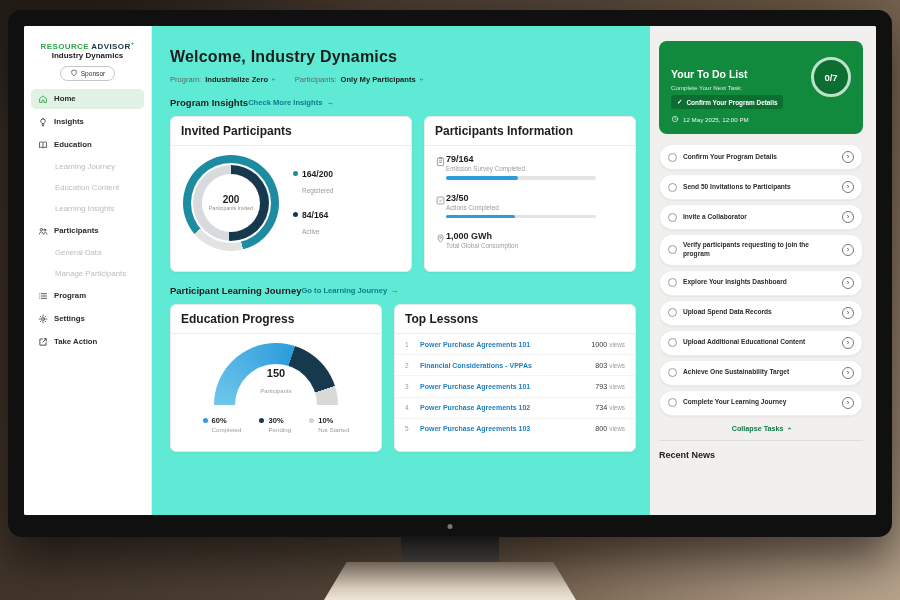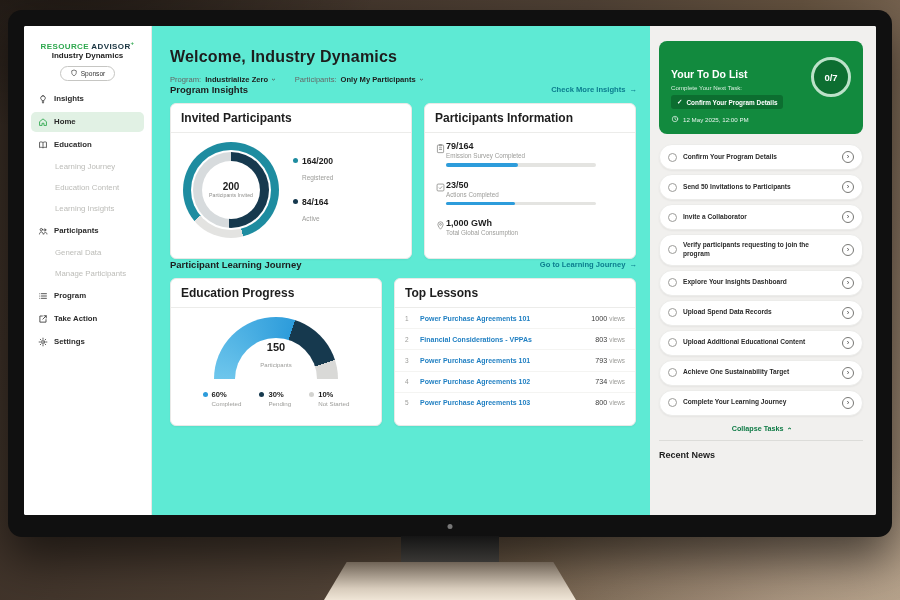--- a/index.html
+++ b/index.html
@@ -36,21 +36,21 @@
   .nav-item.active .i{color:#2fa84f}
   .nav-item.sub{padding:4.5px 7px 4.5px 24px;color:#bcbcb8;font-weight:500}
   .i{display:block}
   
   .main{flex:1;background:#5eead4;padding:22px 13px 8px 18px;overflow:hidden}
   .welcome{font-size:16px;font-weight:bold;letter-spacing:.2px}
   .selectors{display:flex;gap:20px;margin-top:9px;align-items:flex-start}
   .sel{display:flex;gap:4px;align-items:center;font-size:7.6px;color:#666;cursor:pointer}
   .sel b{color:#1d1d1d}
   .chev-d::before{content:"\203A";display:inline-block;transform:rotate(90deg);font-size:8px;color:#444}
-  .sec{display:flex;justify-content:space-between;align-items:center;margin-bottom:8px}
+  .sec{display:flex;justify-content:flex-start;align-items:center;margin-top:13px;margin-bottom:8px}
   .sec h2{font-size:9.5px;font-weight:bold}
   .seclink{font-size:7.6px;font-weight:bold;color:#0c7d8e;display:flex;gap:4px;align-items:center;cursor:pointer}
   .arrow::before{content:"\2192"}
   .cards{display:flex;gap:12px}
   .card{background:#fff;border:1px solid #e9e9e7;border-radius:6px;box-shadow:0 1px 2px rgba(0,0,0,.05);overflow:hidden}
   .card h3{font-size:12px;font-weight:bold;padding:7px 10px;border-bottom:1px solid #ececea}
   .c-invited{width:242px;height:156px}
   .c-info{width:212px;height:156px}
   .c-edu{width:212px;height:148px}
   .c-lessons{width:242px;height:148px}
@@ -138,32 +138,32 @@
           <span class="d">ADVISOR</span><sup>+</sup>
         </div>
         <div class="org">Industry Dynamics</div>
         <div class="sponsor">
           <svg class="i" style="width:8px;height:8px;color:#444" viewBox="0 0 16 16" fill="none" stroke="currentColor" stroke-width="1.4">
               <path d="M8 2l4.5 1.6v3.6c0 3-2 5.4-4.5 6.2-2.5-.8-4.5-3.2-4.5-6.2V3.6Z"></path>
             </svg>
           <span>Sponsor</span>
         </div>
         <nav class="nav">
+          <div class="nav-item active">
+            <svg class="i" viewBox="0 0 16 16" fill="none" stroke="currentColor" stroke-width="1.4" stroke-linejoin="round">
+                <path d="M2.5 7.5 8 3l5.5 4.5V13.5H9.5V10h-3v3.5H2.5Z"></path>
+              </svg>
+            <span>Home</span>
+          </div>
           <div class="nav-item">
             <svg class="i" viewBox="0 0 16 16" fill="none" stroke="currentColor" stroke-width="1.4" stroke-linecap="round">
                 <path d="M8 2.8a3.6 3.6 0 0 1 2.4 6.3c-.6.5-.9 1-.9 1.7H6.5c0-.7-.3-1.2-.9-1.7A3.6 3.6 0 0 1 8 2.8Z"></path>
                 <path d="M6.8 12.6h2.4M7.2 14h1.6"></path>
               </svg>
             <span>Insights</span>
-          </div>
-          <div class="nav-item active">
-            <svg class="i" viewBox="0 0 16 16" fill="none" stroke="currentColor" stroke-width="1.4" stroke-linejoin="round">
-                <path d="M2.5 7.5 8 3l5.5 4.5V13.5H9.5V10h-3v3.5H2.5Z"></path>
-              </svg>
-            <span>Home</span>
           </div>
           <div class="nav-item">
             <svg class="i" viewBox="0 0 16 16" fill="none" stroke="currentColor" stroke-width="1.3" stroke-linejoin="round">
                 <path d="M2.5 3.6c1.8-.8 3.9-.7 5.5.5 1.6-1.2 3.7-1.3 5.5-.5v8.6c-1.8-.8-3.9-.7-5.5.5-1.6-1.2-3.7-1.3-5.5-.5Z"></path>
                 <path d="M8 4.1v8.6"></path>
               </svg>
             <span>Education</span>
           </div>
           <div class="nav-item sub">
             <span>Learning Journey</span>
@@ -191,32 +191,32 @@
           <div class="nav-item">
             <svg class="i" viewBox="0 0 16 16" fill="none" stroke="currentColor" stroke-width="1.4" stroke-linecap="round">
                 <path d="M5.5 4.3h8M5.5 8h8M5.5 11.7h8"></path>
                 <circle cx="2.9" cy="4.3" r="0.8" fill="currentColor" stroke="none"></circle>
                 <circle cx="2.9" cy="8" r="0.8" fill="currentColor" stroke="none"></circle>
                 <circle cx="2.9" cy="11.7" r="0.8" fill="currentColor" stroke="none"></circle>
               </svg>
             <span>Program</span>
           </div>
           <div class="nav-item">
+            <svg class="i" viewBox="0 0 16 16" fill="none" stroke="currentColor" stroke-width="1.3" stroke-linecap="round">
+                <circle cx="8" cy="8" r="2.2"></circle>
+                <path d="M8 1.8v2M8 12.2v2M1.8 8h2M12.2 8h2M3.6 3.6 5 5M11 11l1.4 1.4M12.4 3.6 11 5M5 11l-1.4 1.4"></path>
+              </svg>
+            <span>Settings</span>
+          </div>
+          <div class="nav-item">
             <svg class="i" viewBox="0 0 16 16" fill="none" stroke="currentColor" stroke-width="1.4" stroke-linecap="round" stroke-linejoin="round">
                 <path d="M7 3.2H3v9.8h9.8V9"></path>
                 <path d="M9.6 2.8h3.6v3.6M13 3 7.8 8.2"></path>
               </svg>
             <span>Take Action</span>
-          </div>
-          <div class="nav-item">
-            <svg class="i" viewBox="0 0 16 16" fill="none" stroke="currentColor" stroke-width="1.3" stroke-linecap="round">
-                <circle cx="8" cy="8" r="2.2"></circle>
-                <path d="M8 1.8v2M8 12.2v2M1.8 8h2M12.2 8h2M3.6 3.6 5 5M11 11l1.4 1.4M12.4 3.6 11 5M5 11l-1.4 1.4"></path>
-              </svg>
-            <span>Settings</span>
           </div>
         </nav>
       </aside>
 
       <main class="main">
         <h1 class="welcome">Welcome, Industry Dynamics</h1>
 
         <div class="selectors">
           <div class="sel">
             <span>Program:</span>

